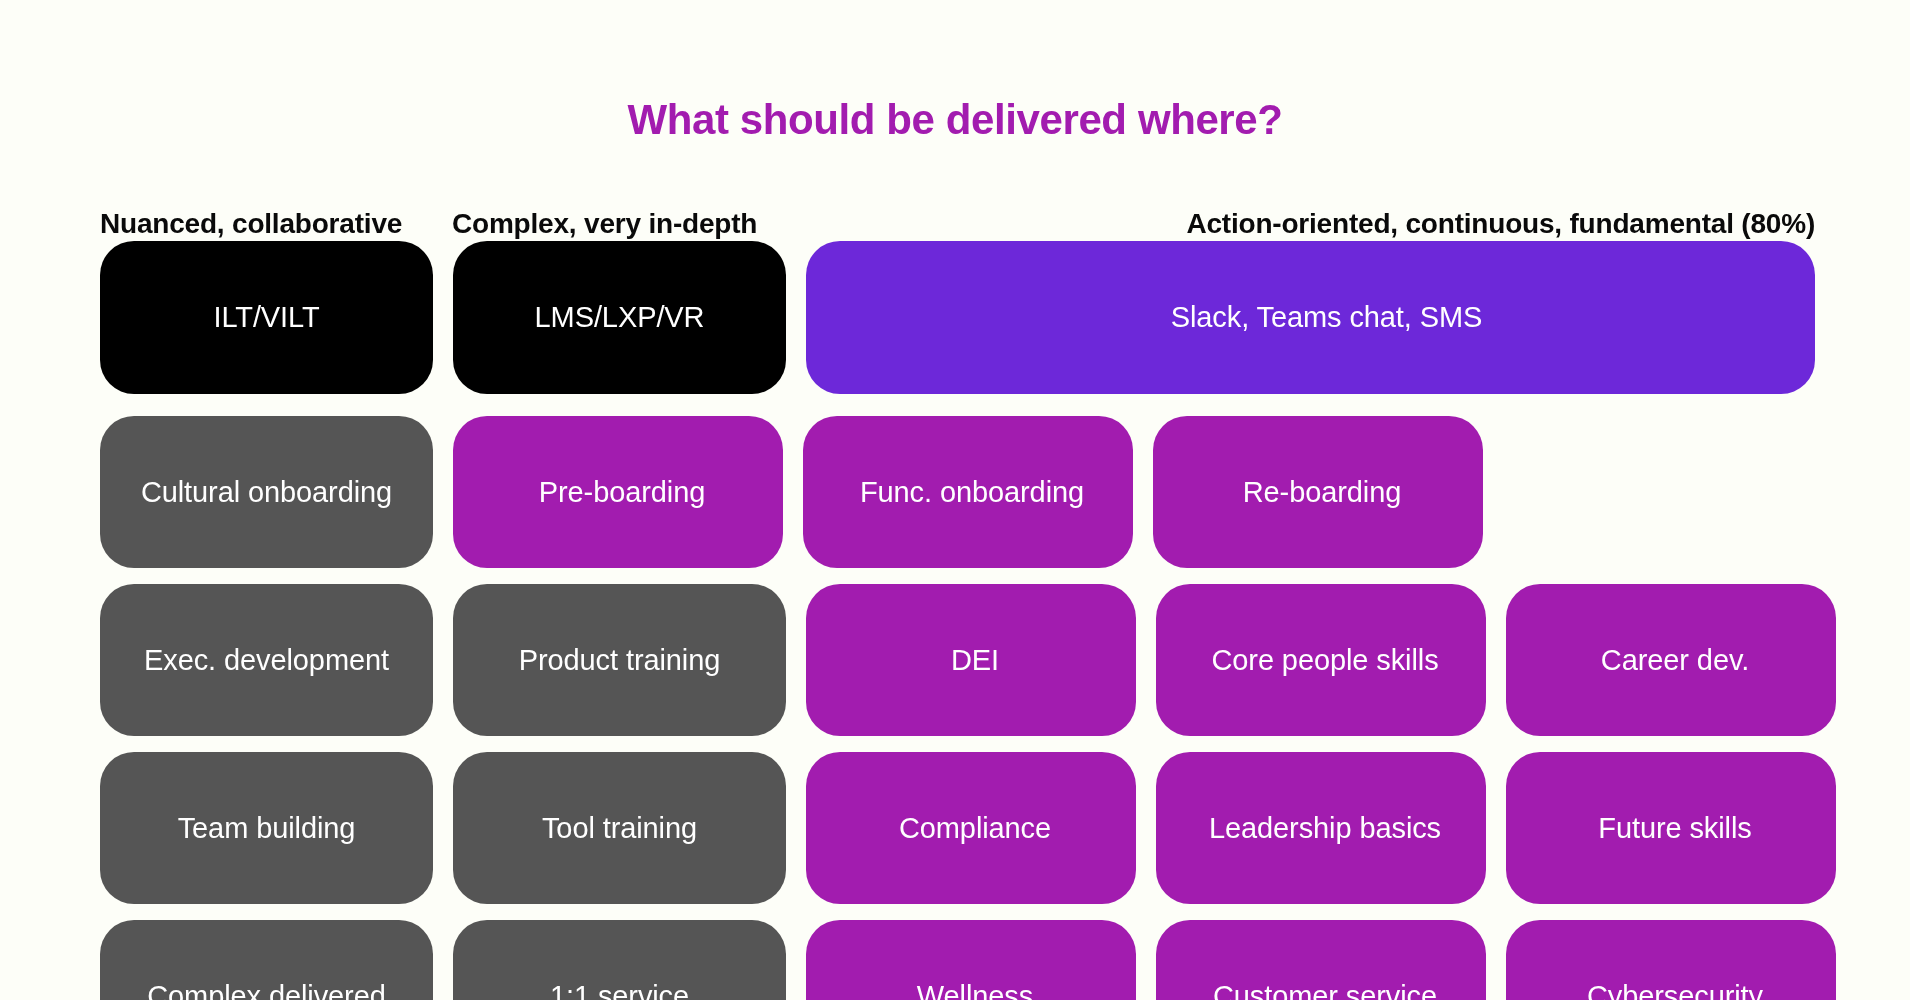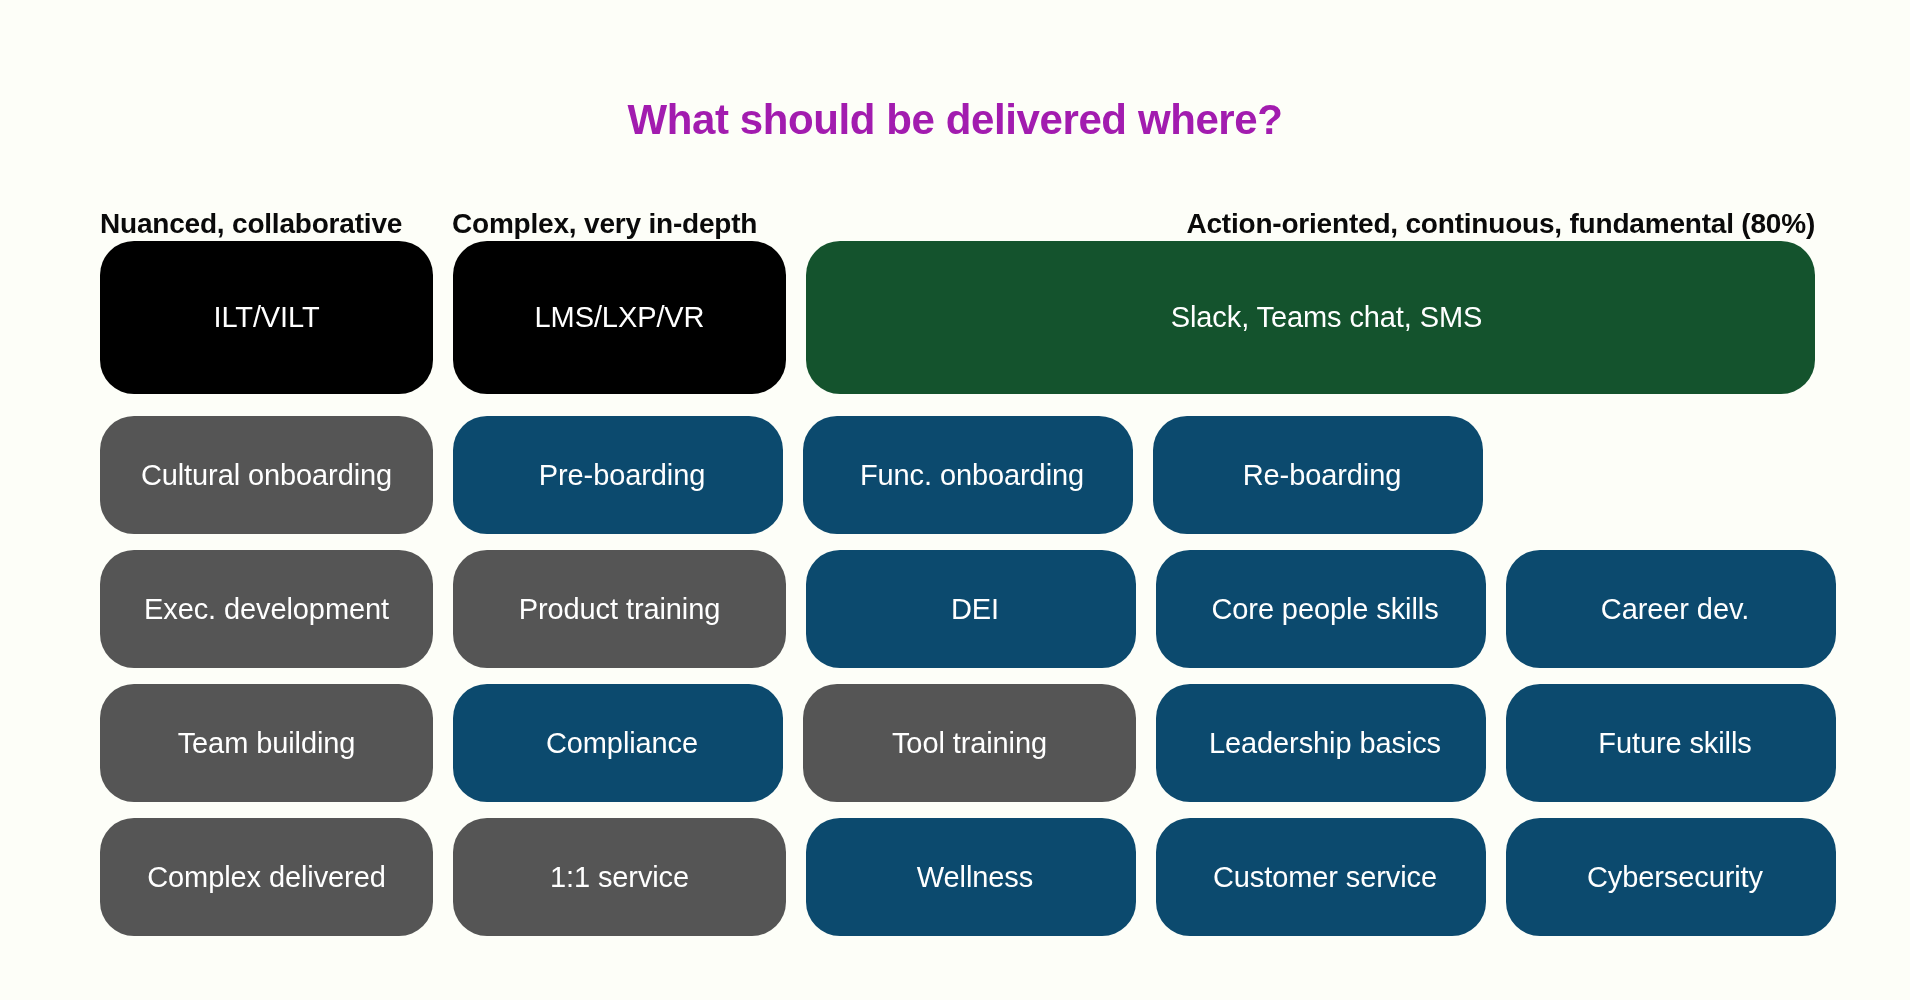--- a/index.html
+++ b/index.html
@@ -64,37 +64,37 @@
   .row {
     display: flex;
     gap: 20px;
     margin-bottom: 16px;
   }
   .pill {
     box-sizing: border-box;
     display: flex;
     align-items: center;
     justify-content: center;
-    height: 118px;
+    height: 152px;
     border-radius: 34px;
     color: #FFFFFF;
     font-size: 29px;
     font-weight: 400;
     letter-spacing: -0.1px;
     text-align: center;
     padding: 0 12px;
     white-space: nowrap;
   }
   .col-narrow { width: 333px; flex: 0 0 333px; }
   .col-wide   { width: 330px; flex: 0 0 330px; }
 
   .pill.black  { background: #000000; }
-  .pill.orange { background: #14532d; flex: 1 1 auto; padding-left: 44px; }
+  .pill.orange { background: #6d28d9; flex: 1 1 auto; padding-left: 44px; }
   .pill.dark   { background: #555555; }
-  .pill.mid    { background: #0c4a6e; padding-left: 20px; }
+  .pill.mid    { background: #a21caf; padding-left: 20px; }
 
   .row-head .pill { height: 153px; }
   .row-head { margin-bottom: 22px; }
 </style>
 </head>
 <body>
 
 <div id="board">
 
   <div class="title">What should be delivered where?</div>
@@ -123,22 +123,22 @@
     <div class="row">
       <div class="pill dark col-narrow">Exec. development</div>
       <div class="pill dark col-narrow">Product training</div>
       <div class="pill mid col-wide">DEI</div>
       <div class="pill mid col-wide">Core people skills</div>
       <div class="pill mid col-wide">Career dev.</div>
     </div>
 
     <div class="row">
       <div class="pill dark col-narrow">Team building</div>
+      <div class="pill dark col-narrow">Tool training</div>
       <div class="pill mid col-wide">Compliance</div>
-      <div class="pill dark col-narrow">Tool training</div>
       <div class="pill mid col-wide">Leadership basics</div>
       <div class="pill mid col-wide">Future skills</div>
     </div>
 
     <div class="row">
       <div class="pill dark col-narrow">Complex delivered</div>
       <div class="pill dark col-narrow">1:1 service</div>
       <div class="pill mid col-wide">Wellness</div>
       <div class="pill mid col-wide">Customer service</div>
       <div class="pill mid col-wide">Cybersecurity</div>

